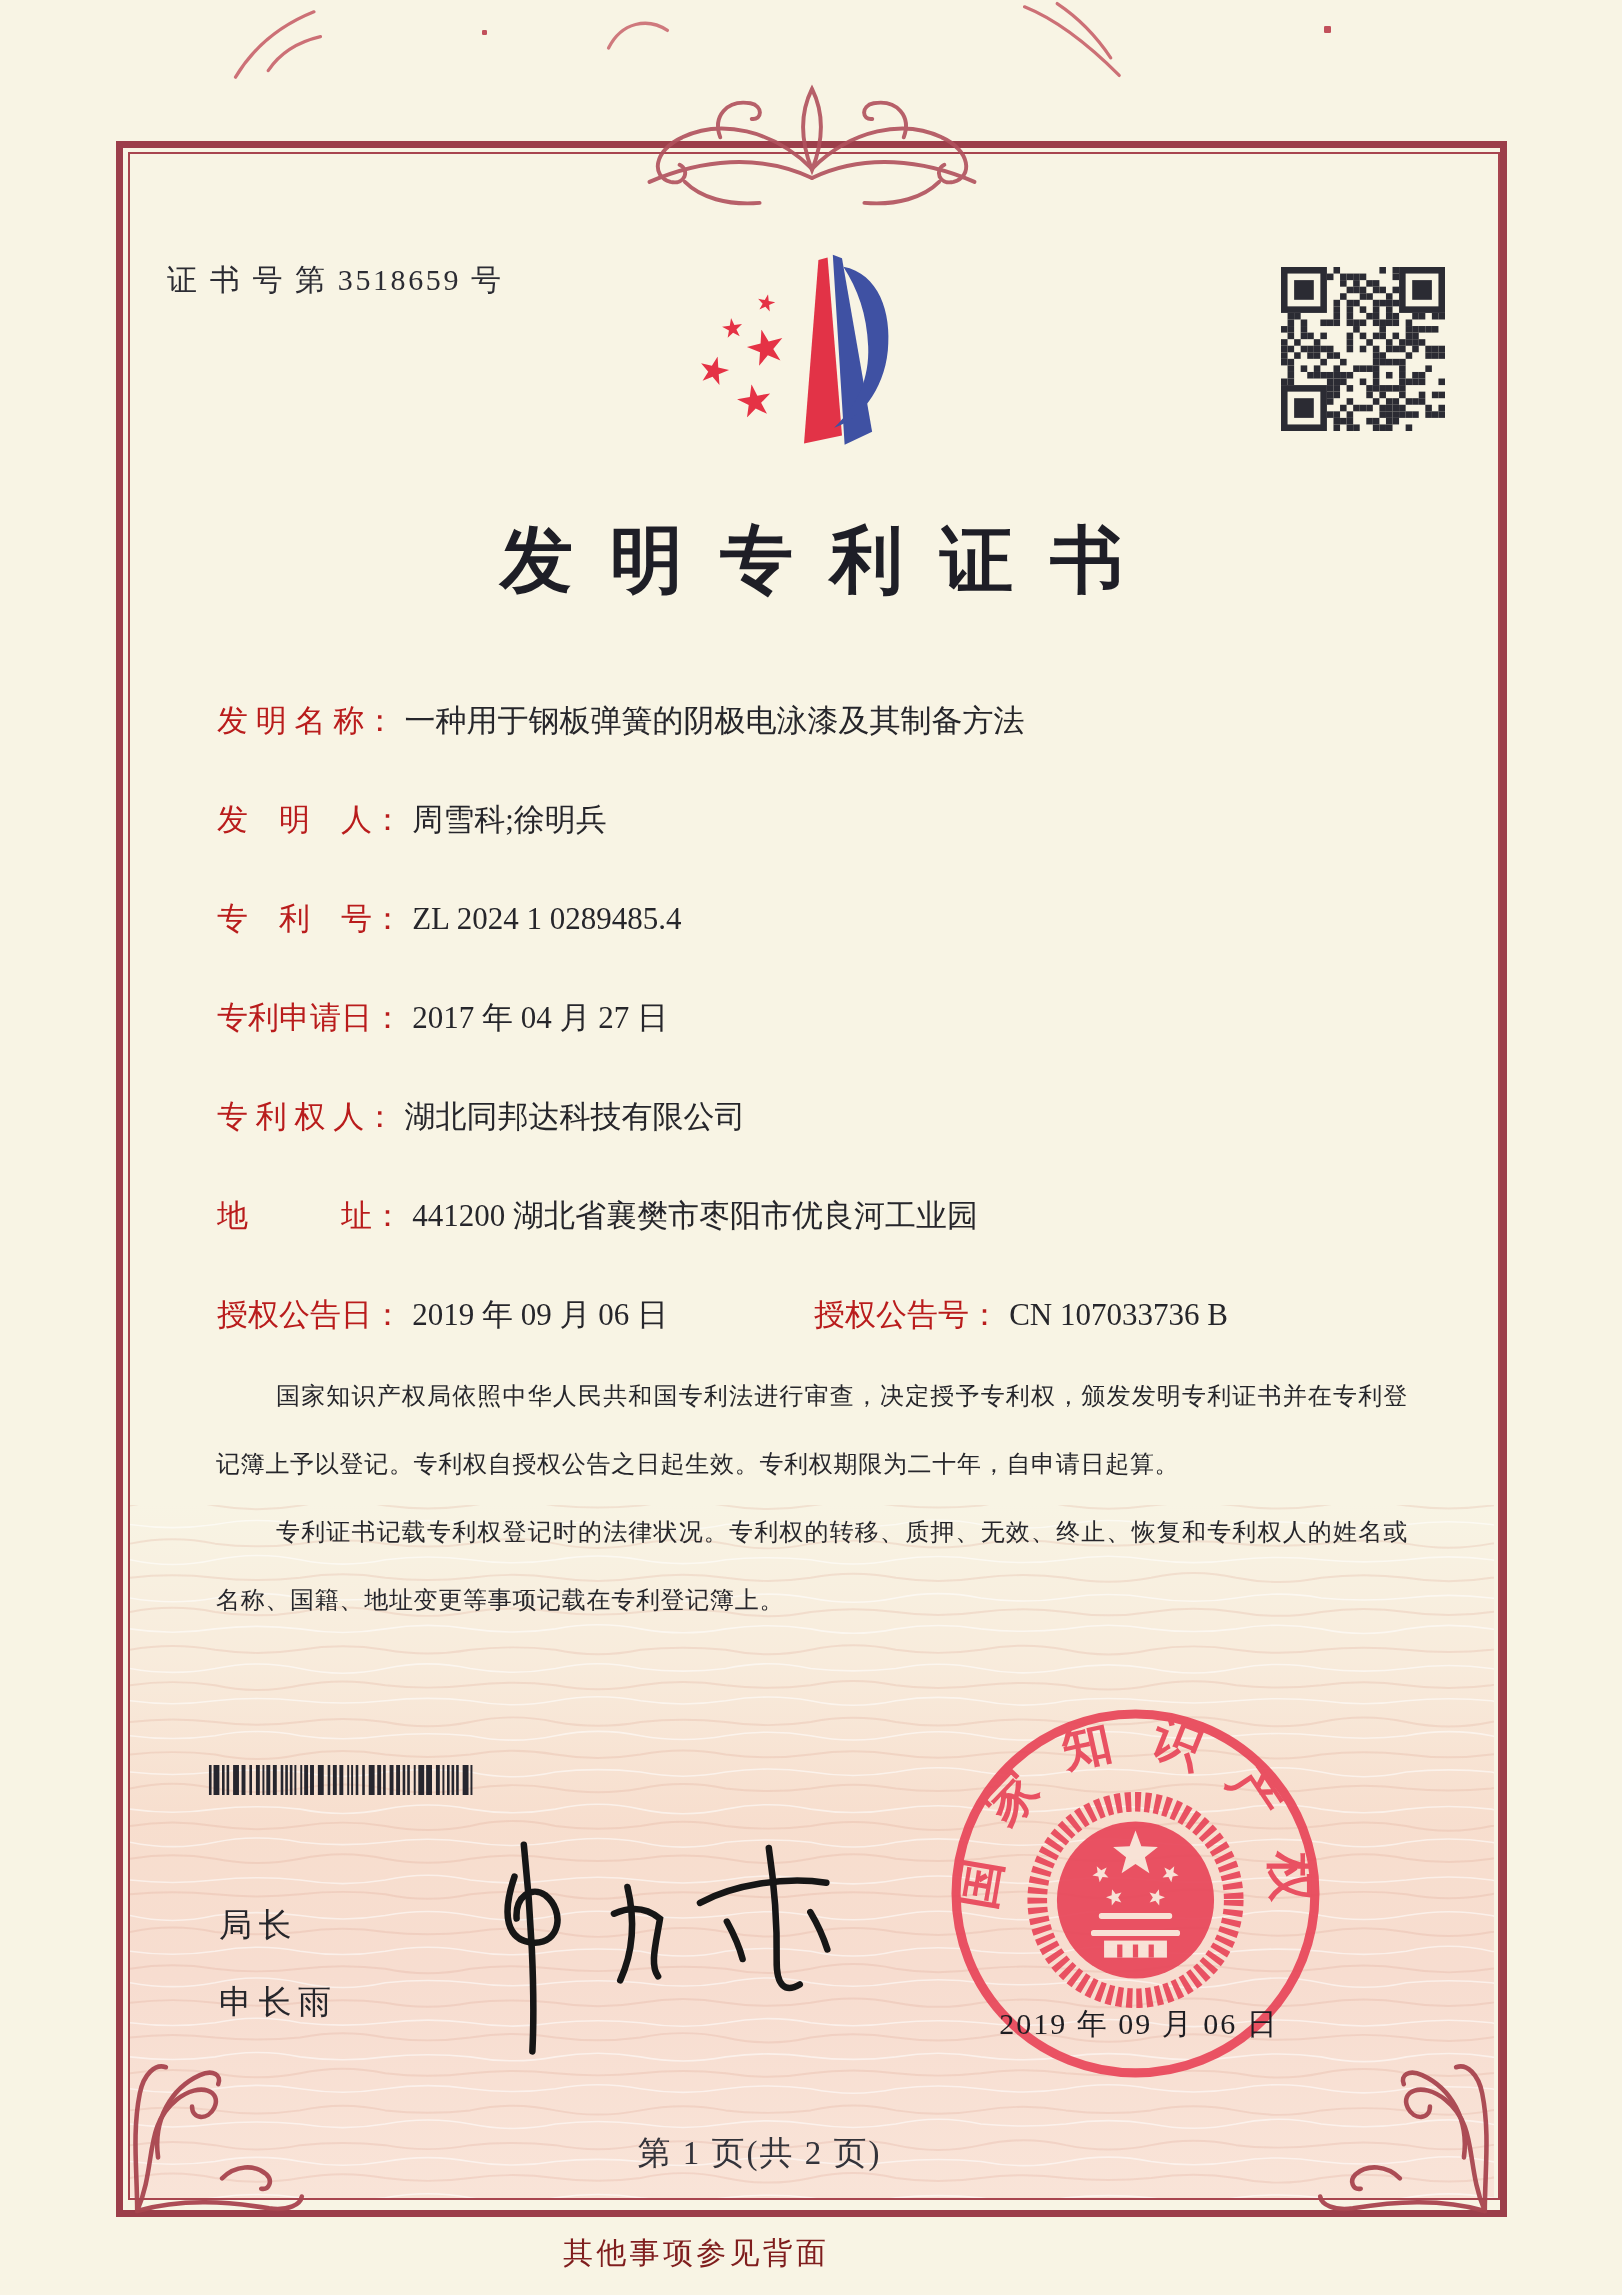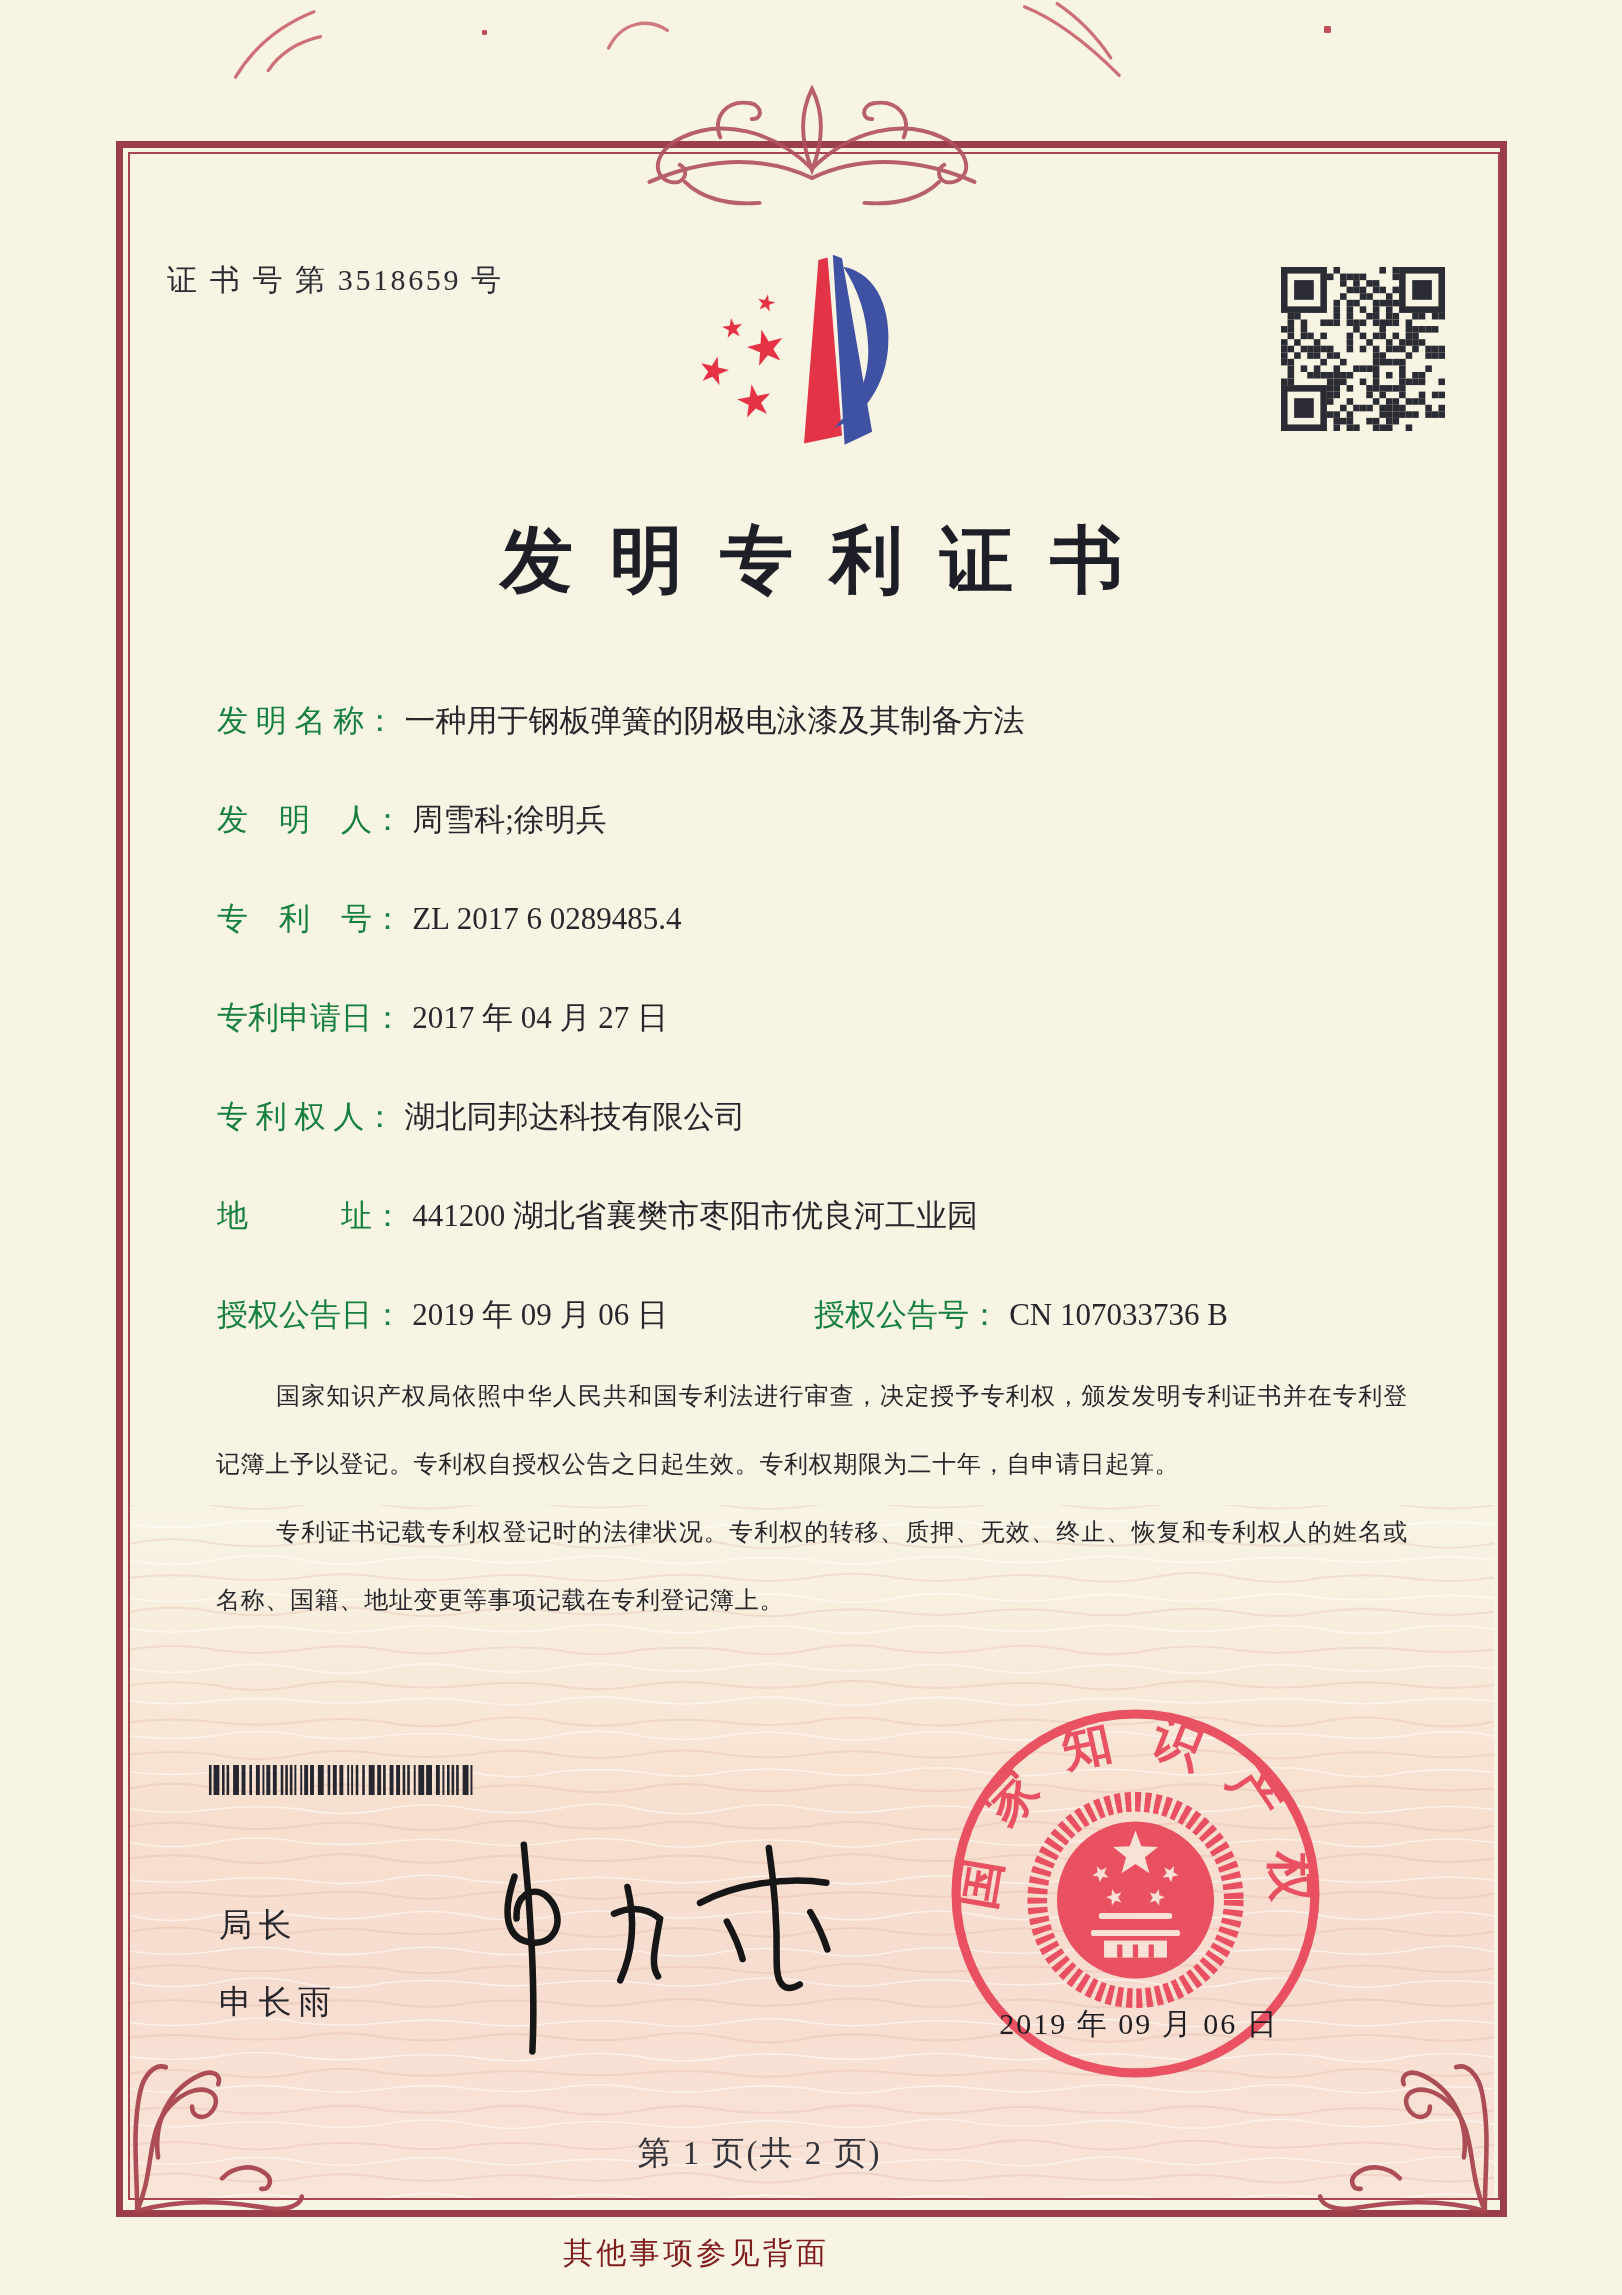--- a/index.html
+++ b/index.html
@@ -37,21 +37,21 @@
   .star{position:absolute;background:#e53245;
     clip-path:polygon(50% 0%,61% 35%,98% 35%,68% 57%,79% 91%,50% 70%,21% 91%,32% 57%,2% 35%,39% 35%);}
   .title{
     left:0;top:512px;width:1623px;text-align:center;
     font-size:73px;font-weight:700;letter-spacing:37px;text-indent:37px;
     color:#1e1e26;z-index:10;
   }
   
   .rows{left:217px;top:701px;width:1230px;z-index:10;}
   .row{position:relative;height:99px;font-size:31px;line-height:39px;white-space:nowrap;}
-  .row .lab{display:inline-block;color:#15803d;}
+  .row .lab{display:inline-block;color:#b91c1c;}
   .row .val{display:inline-block;margin-left:9.2px;color:#26262b;}
   .row .second{position:absolute;left:597px;top:0;}
   
   .body-text{
     left:216px;top:1362px;width:1192px;z-index:10;
     font-size:24px;line-height:68px;text-align:justify;letter-spacing:0.7px;color:#26262b;
   }
   .body-text p{margin:0;text-indent:60px;}
   
   .barcode{left:207px;top:1765px;width:270px;height:30px;z-index:10;}
@@ -433,21 +433,21 @@
 <div class="abs title">发明专利证书</div>
 
 <div class="abs rows">
   <div class="row">
     <span class="lab">发 明 名 称：</span><span class="val">一种用于钢板弹簧的阴极电泳漆及其制备方法</span>
   </div>
   <div class="row">
     <span class="lab">发　明　人：</span><span class="val">周雪科;徐明兵</span>
   </div>
   <div class="row">
-    <span class="lab">专　利　号：</span><span class="val">ZL 2017 6 0289485.4</span>
+    <span class="lab">专　利　号：</span><span class="val">ZL 2024 1 0289485.4</span>
   </div>
   <div class="row">
     <span class="lab">专利申请日：</span><span class="val">2017 年 04 月 27 日</span>
   </div>
   <div class="row">
     <span class="lab">专 利 权 人：</span><span class="val">湖北同邦达科技有限公司</span>
   </div>
   <div class="row">
     <span class="lab">地　　　址：</span><span class="val">441200 湖北省襄樊市枣阳市优良河工业园</span>
   </div>

